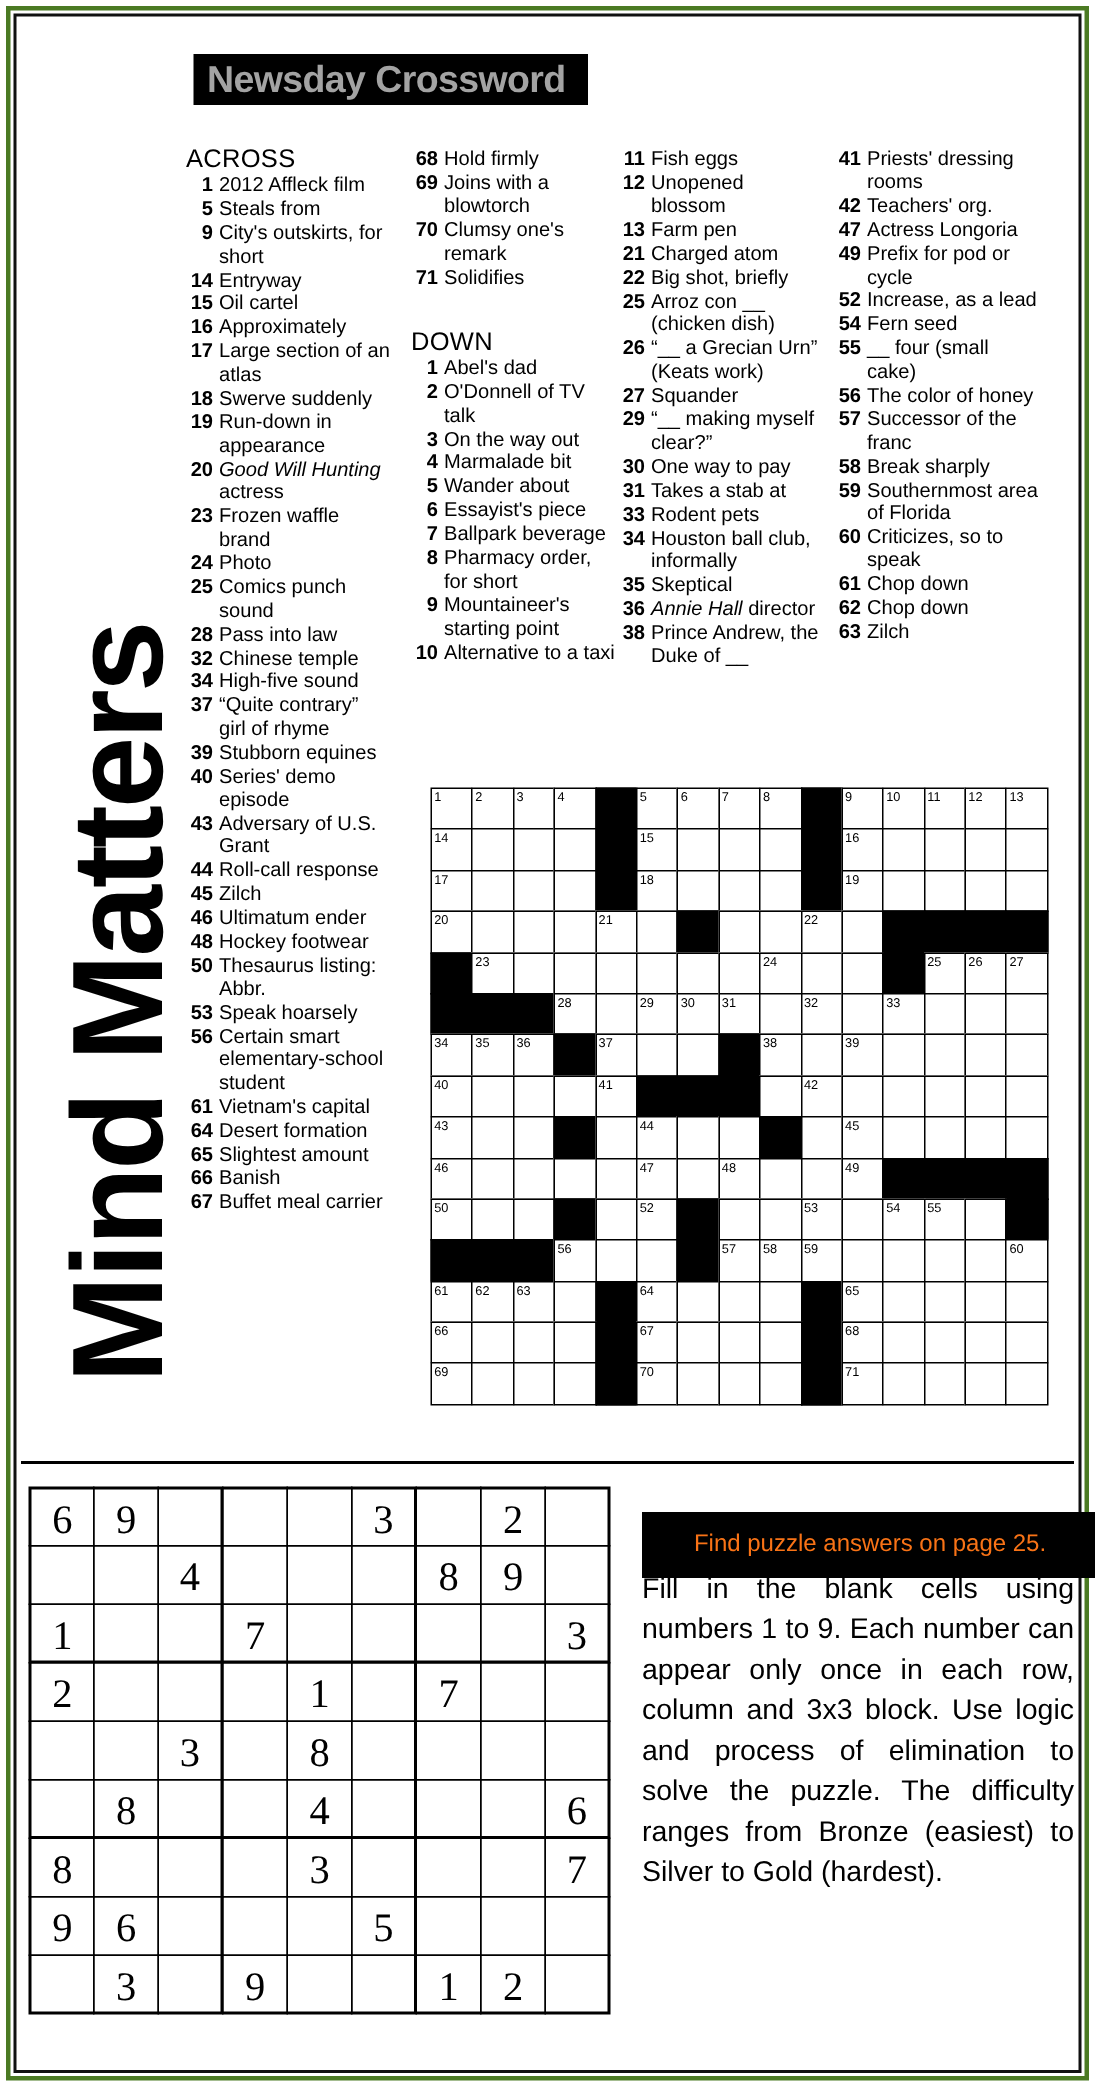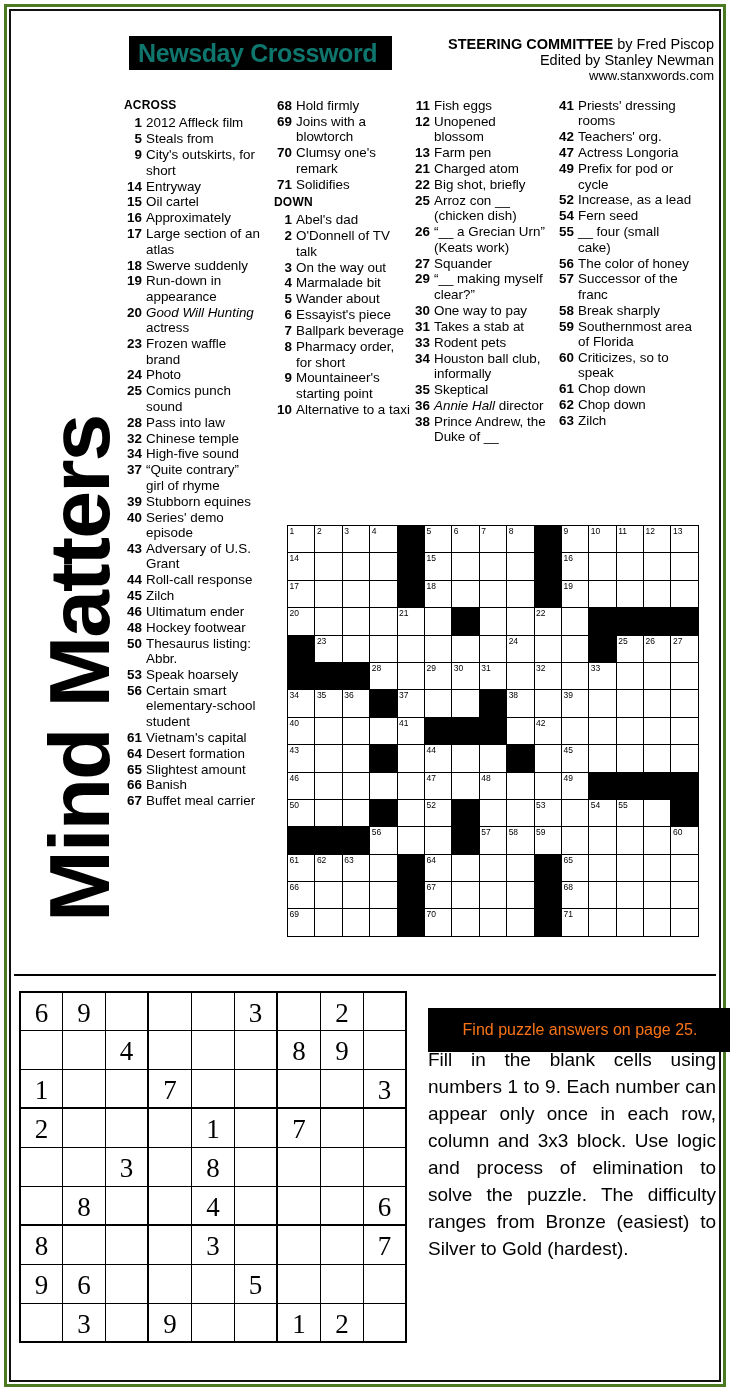--- a/index.html
+++ b/index.html
@@ -18,36 +18,36 @@
     display:block;
     transform:rotate(-90deg);
     transform-origin:left top;
     position:absolute;left:16px;top:900px;
     font-size:86px;font-weight:bold;letter-spacing:-2px;
     font-family:"Liberation Sans",sans-serif;
     white-space:nowrap;
   }
 
   .headerrow{position:absolute;left:110px;top:22px;width:590px;height:58px;}
-  .nd-title{position:absolute;left:5px;top:0px;width:263px;height:34px;background:#000;color:#0f766e;
+  .nd-title{position:absolute;left:5px;top:0px;width:263px;height:34px;background:#000;color:#a3a3a3;
             font-size:25px;font-weight:bold;line-height:34px;padding-left:9px;box-sizing:border-box;letter-spacing:-0.4px;}
   .credits{position:absolute;left:278px;top:0px;width:312px;text-align:right;line-height:16px;}
   .credits .l1{font-size:14.5px;}
   .credits .l1 b{font-weight:bold;}
   .credits .l2{font-size:14.5px;}
   .credits .l3{font-size:13px;}
 
   .clues{position:absolute;left:110px;top:84px;width:590px;height:420px;}
   .col{position:absolute;top:0;width:136px;font-size:13.4px;line-height:15.4px;}
   .col.c1{left:0px;}
   .col.c2{left:150px;}
   .col.c3{left:288px;}
   .col.c4{left:432px;}
-  .sec-head{font-weight:bold;font-size:12px;margin:0 0 2px 0;letter-spacing:0.2px;}
-  .sec-head.down{margin-top:3px;}
+  .sec-head{font-weight:normal;font-size:17px;margin:0 0 2px 0;letter-spacing:0.2px;}
+  .sec-head.down{margin-top:28px;}
   .clue{position:relative;padding-left:22px;margin-bottom:0.5px;}
   .clue .num{position:absolute;left:0;top:0;width:18px;text-align:right;font-weight:bold;}
   .clue i{font-style:italic;}
 
   
   .xgrid{position:absolute;left:274px;top:512px;width:426px;height:404px;}
   .xrow{display:flex;}
   .cell{width:28.4px;height:28.4px;box-sizing:border-box;border:1px solid #000;margin-left:-1px;margin-top:-1px;position:relative;background:#fff;}
   .cell.blk{background:#000;}
   .cell .n{position:absolute;left:1.5px;top:0px;font-size:8.5px;line-height:10px;font-weight:normal;}
@@ -81,25 +81,20 @@
   <div class="content">
 
     <div class="top">
 
       <div class="vtitle">
         <span>Mind Matters</span>
       </div>
 
       <div class="headerrow">
         <div class="nd-title">Newsday Crossword</div>
-        <div class="credits">
-          <div class="l1"><b>STEERING COMMITTEE</b> <span>by Fred Piscop</span></div>
-          <div class="l2">Edited by Stanley Newman</div>
-          <div class="l3">www.stanxwords.com</div>
-        </div>
       </div>
 
       <div class="clues">
         <div class="col c1">
           <div class="sec-head">ACROSS</div>
           <div id="col1">
               <div class="clue"><span class="num">1</span><span>2012 Affleck film</span></div>
               <div class="clue"><span class="num">5</span><span>Steals from</span></div>
               <div class="clue"><span class="num">9</span><span>City's outskirts, for short</span></div>
               <div class="clue"><span class="num">14</span><span>Entryway</span></div>

